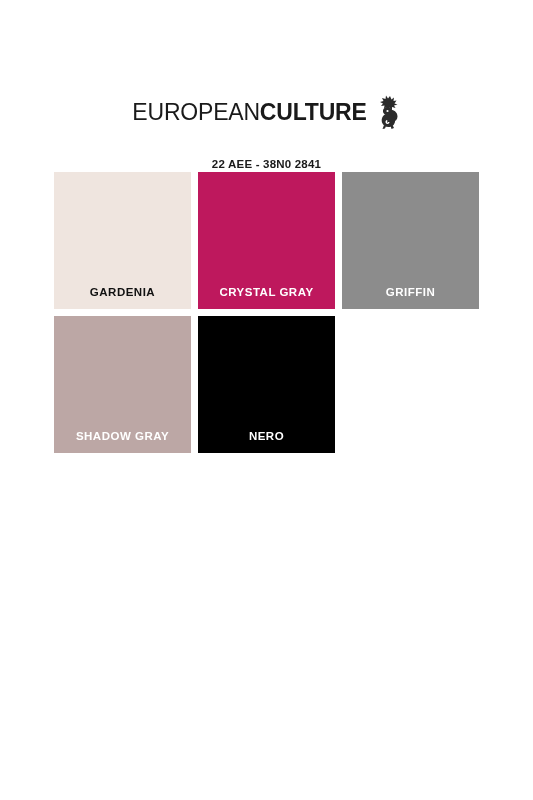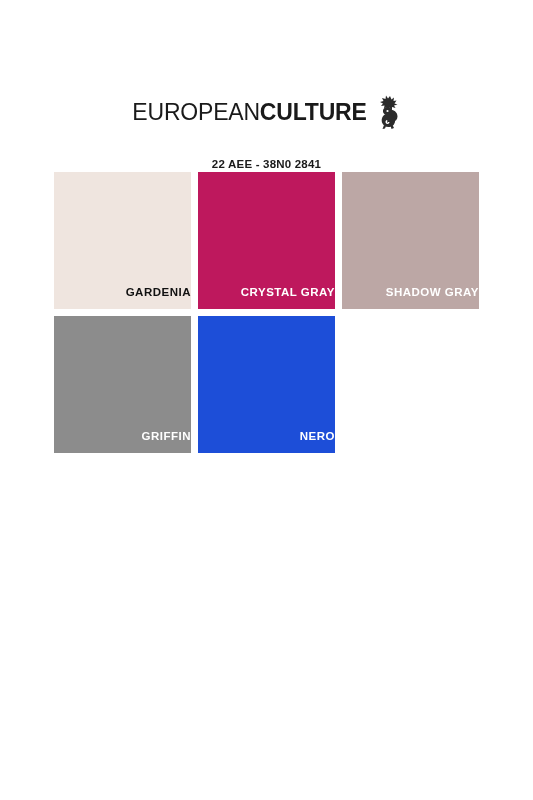--- a/index.html
+++ b/index.html
@@ -77,21 +77,21 @@
     overflow: hidden;
   }
   .swatch-empty {
     background: transparent;
   }
   .swatch-label {
     position: absolute;
     left: 0;
     right: 0;
     bottom: 11px;
-    text-align: right;
+    text-align: center;
     font-size: 11.5px;
     font-weight: 700;
     letter-spacing: 0.5px;
     line-height: 1;
     white-space: nowrap;
   }
 </style>
 </head>
 <body style="background: rgb(255, 255, 255);">
 
@@ -131,26 +131,26 @@
 <div class="palette">
 
   <div class="swatch" id="sw0" style="background: rgb(239, 229, 223);">
     <span class="swatch-label" id="lb0" style="color: rgb(17, 17, 17);">GARDENIA</span>
   </div>
 
   <div class="swatch" id="sw1" style="background: #be185d;">
     <span class="swatch-label" id="lb1" style="color: rgb(255, 255, 255);">CRYSTAL GRAY</span>
   </div>
 
+  <div class="swatch" id="sw2" style="background: rgb(140, 140, 140);">
+    <span class="swatch-label" id="lb2" style="color: rgb(255, 255, 255);">GRIFFIN</span>
+  </div>
+
   <div class="swatch" id="sw3" style="background: rgb(188, 167, 165);">
     <span class="swatch-label" id="lb3" style="color: rgb(255, 255, 255);">SHADOW GRAY</span>
   </div>
 
-  <div class="swatch" id="sw2" style="background: rgb(140, 140, 140);">
-    <span class="swatch-label" id="lb2" style="color: rgb(255, 255, 255);">GRIFFIN</span>
-  </div>
-
-  <div class="swatch" id="sw4" style="background: #1d4ed8; padding-left: 24px;">
+  <div class="swatch" id="sw4" style="background: #000000; padding-left: 24px;">
     <span class="swatch-label" id="lb4" style="color: rgb(255, 255, 255);">NERO</span>
   </div>
 
   <div class="swatch swatch-empty"></div>
 </div>
 
 </body></html>

